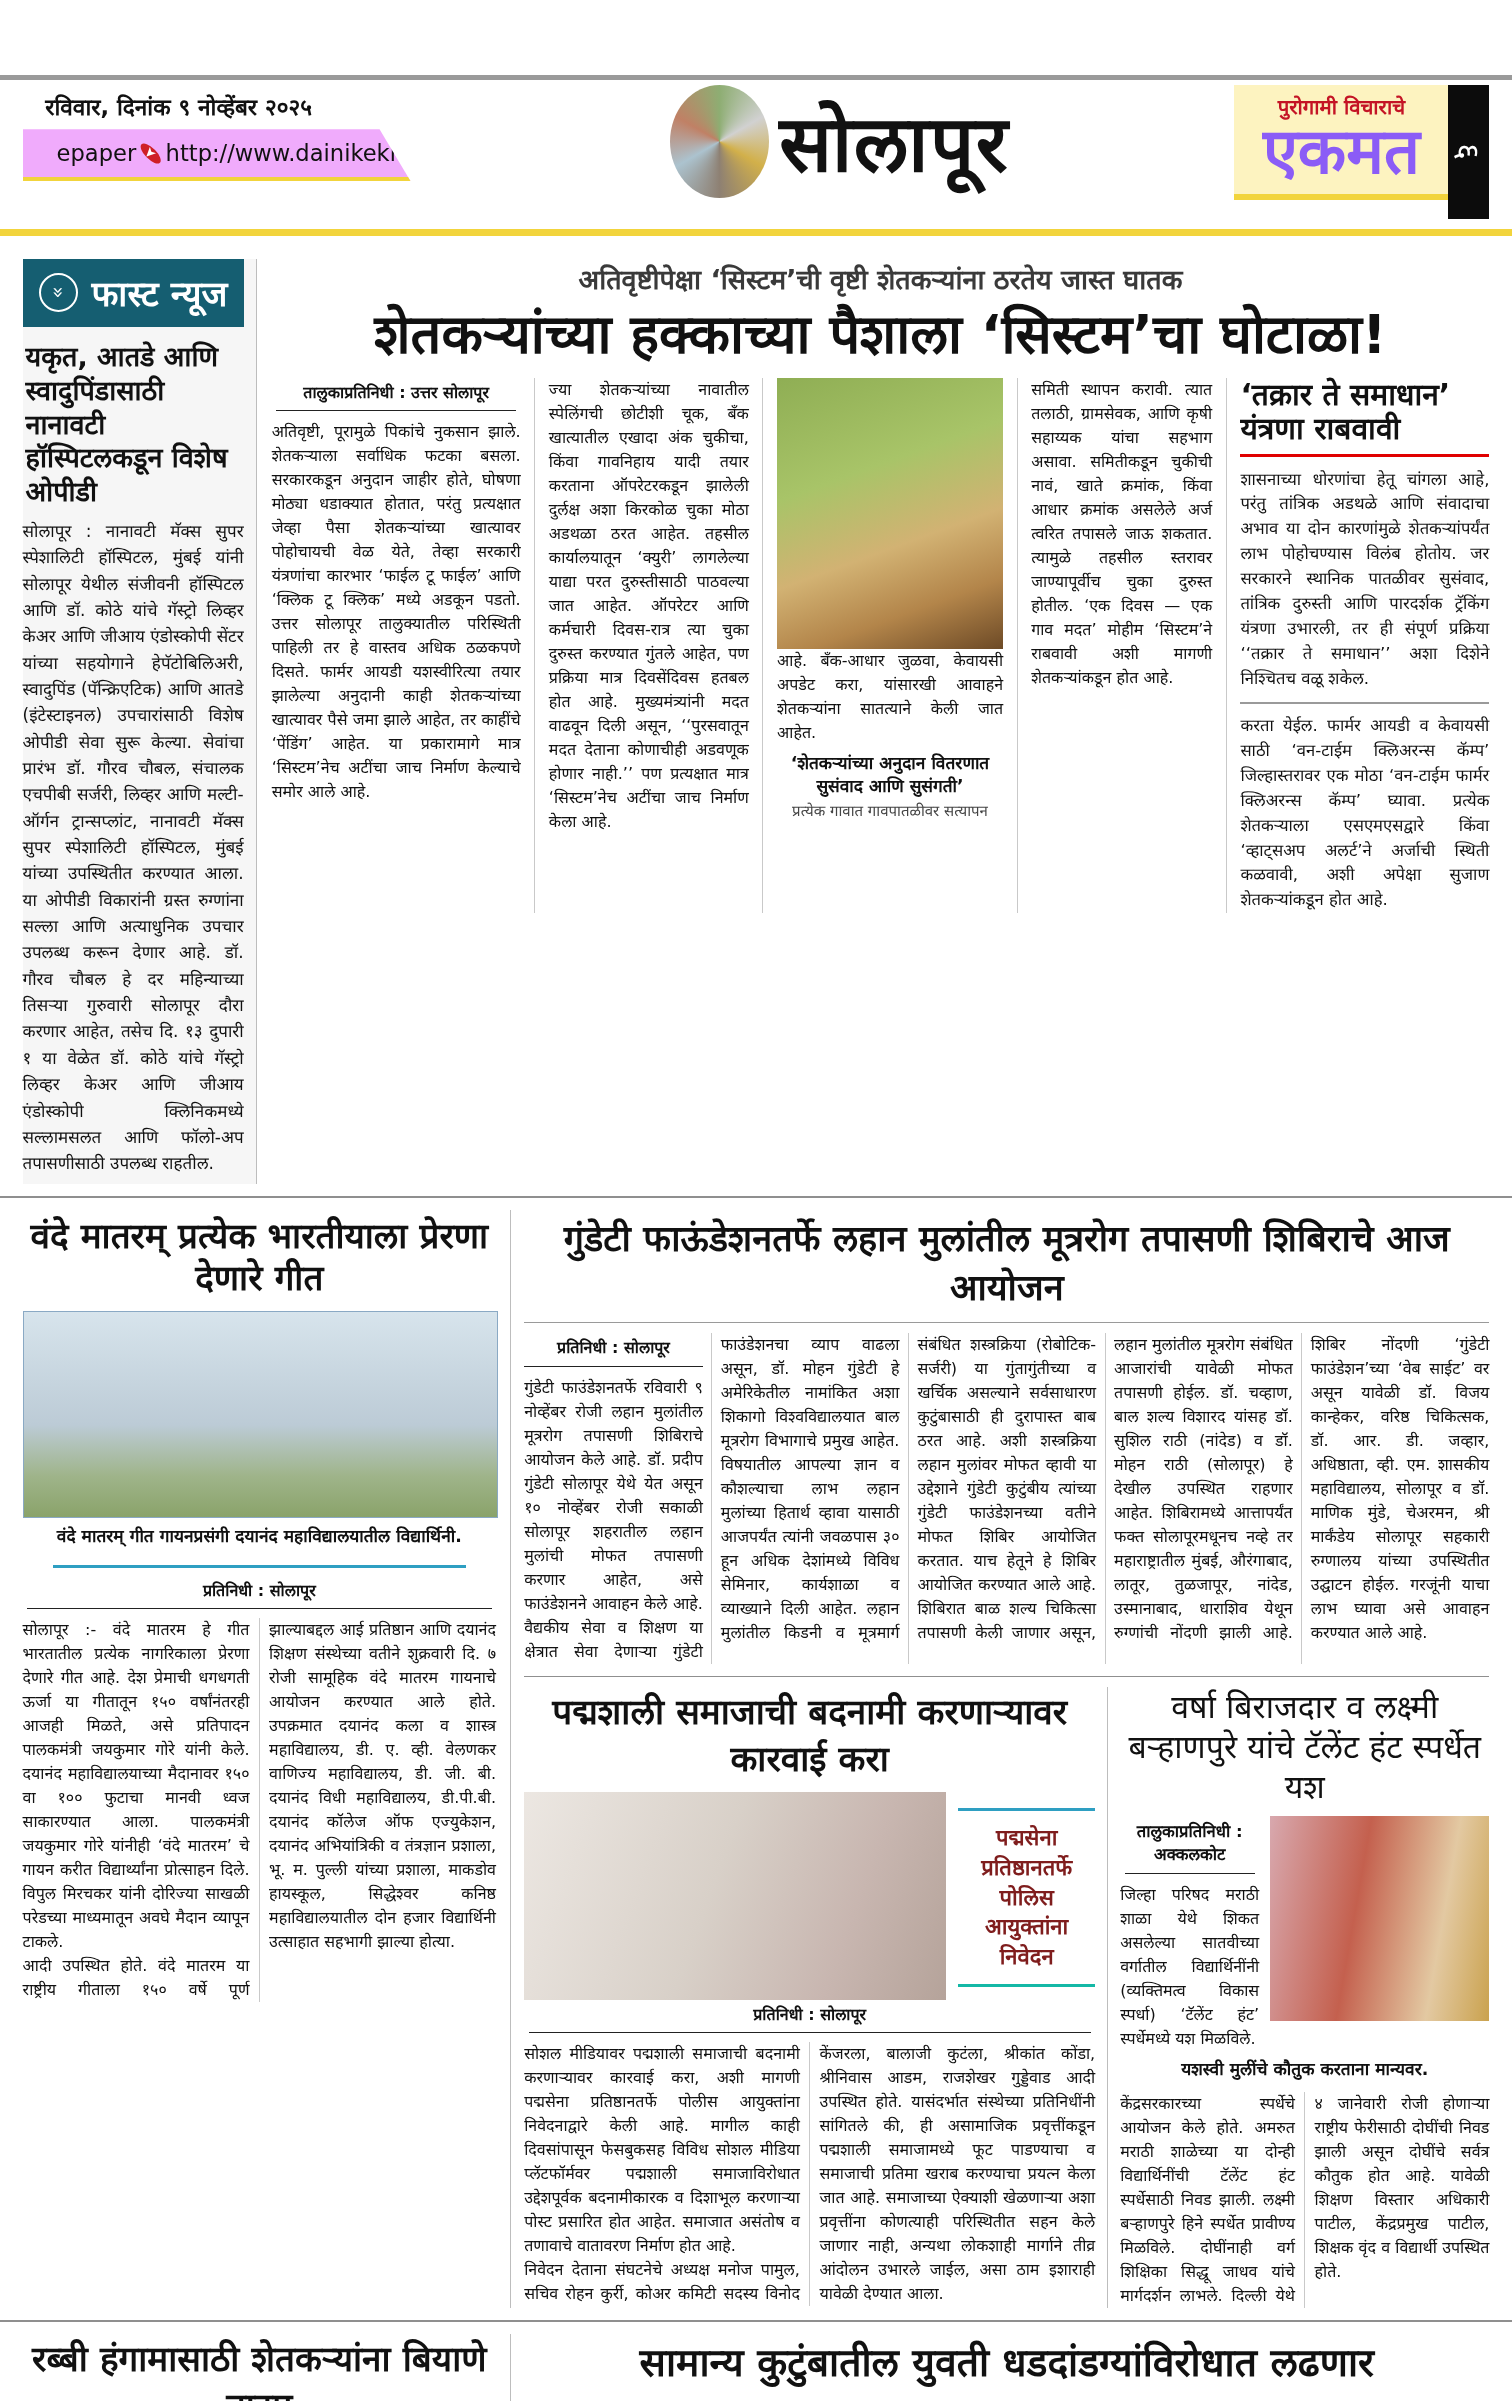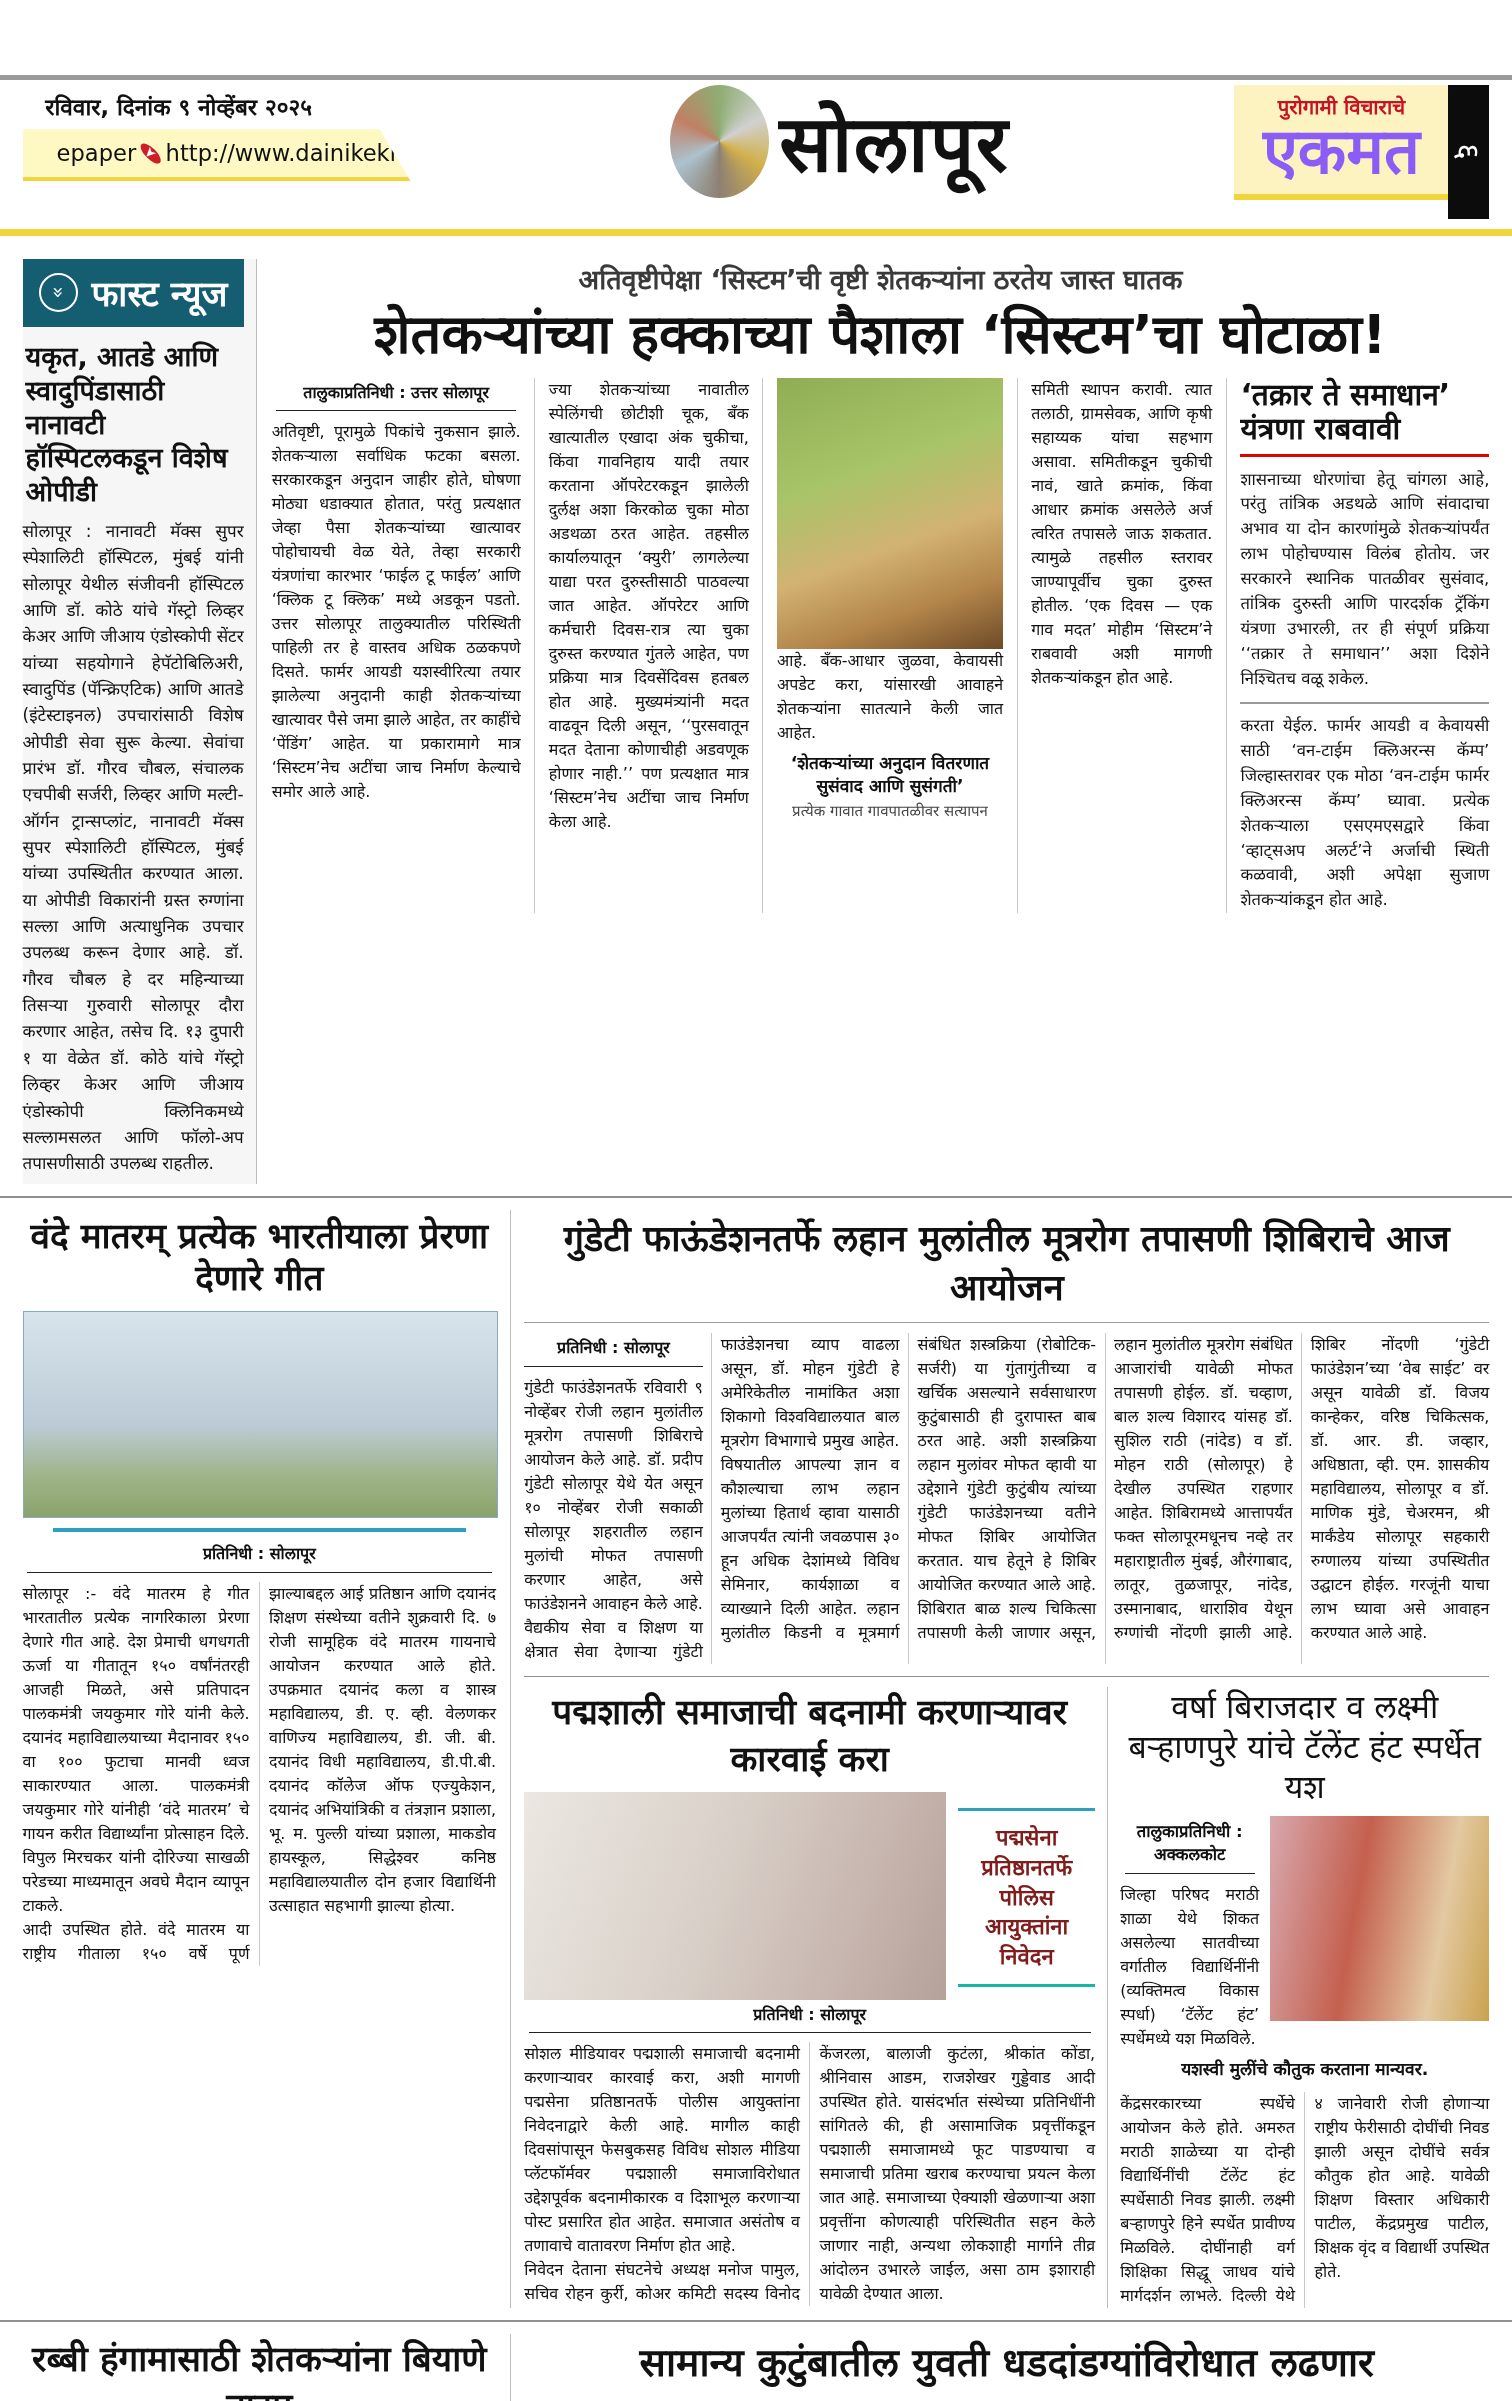--- a/index.html
+++ b/index.html
@@ -4,21 +4,21 @@
 <style>
   html,body{margin:0;padding:0;background:#ffffff;}
   body{font-family:"DejaVu Sans", sans-serif; color:#111;}
   .page{position:relative; width:1512px; min-height:2401px; margin:0 auto; background:#fff; overflow:hidden; padding-top:75px; box-sizing:border-box;}
 
   
   .top-rule{height:5.3px;background:#9a9a9a;margin:0 0 4.5px 0;}
   .header-row{display:flex;align-items:flex-start;padding:0 22.6px;position:relative;height:143px;}
   .header-left{width:422px;}
   .date-line{font-size:22.6px;font-weight:bold;padding:6px 0 7.5px 22.6px;}
-  .epaper-band{background:#fef9c3;border-bottom:4.5px solid #f2d43c;width:354px;height:48px;display:flex;align-items:center;gap:9px;padding-left:34px;clip-path:polygon(0 0,92% 0,100% 100%,0 100%);}
+  .epaper-band{background:#f0abfc;border-bottom:4.5px solid #f2d43c;width:354px;height:48px;display:flex;align-items:center;gap:9px;padding-left:34px;clip-path:polygon(0 0,92% 0,100% 100%,0 100%);}
   .epaper-label{font-size:22.6px;}
   .epaper-icon{width:25.6px;height:25.6px;border-radius:50%;background:#cf1f26;color:#fff;display:inline-flex;align-items:center;justify-content:center;font-size:13.6px;transform:rotate(135deg);}
   .epaper-url{font-size:22.6px;}
   .masthead{flex:1;display:flex;align-items:center;justify-content:center;gap:10.5px;}
   .masthead-logo{width:99px;height:113px;border-radius:50%;background:conic-gradient(#7a9f5a,#c9c9c9,#caa22a,#7a6a5a,#9db8c6,#b56a4a,#7a9f5a);opacity:.85;}
   .masthead-title{font-size:78px;font-weight:800;letter-spacing:1.5px;}
   .brand-box{width:196px;background:#fdf3c0;border-bottom:6px solid #f2d43c;text-align:center;padding:7.5px 9px 10.5px;}
   .brand-tagline{color:#c41425;font-size:20.3px;font-weight:bold;}
   .brand-name{color:#8b5cf6;font-size:63px;font-weight:800;line-height:1.0;}
   .page-num-box{width:41px;height:134px;background:#0c0c0c;color:#fff;display:flex;align-items:center;justify-content:center;}
@@ -160,20 +160,21 @@
           <p>करता येईल. फार्मर आयडी व केवायसी साठी ‘वन-टाईम क्लिअरन्स कॅम्प’ जिल्हास्तरावर एक मोठा ‘वन-टाईम फार्मर क्लिअरन्स कॅम्प’ घ्यावा. प्रत्येक शेतकऱ्याला एसएमएसद्वारे किंवा ‘व्हाट्सअप अलर्ट’ने अर्जाची स्थिती कळवावी, अशी अपेक्षा सुजाण शेतकऱ्यांकडून होत आहे.</p>
         </aside>
       </div>
     </section>
   </div>
 
   <div class="band band2">
     <section class="vande">
       <h2>वंदे मातरम् प्रत्येक भारतीयाला प्रेरणा देणारे गीत</h2>
       <div class="ph ph-girls"></div>
+      <div class="caption">वंदे मातरम् गीत गायनप्रसंगी दयानंद महाविद्यालयातील विद्यार्थिनी.</div>
       <div class="subhead-teal">
         <div class="teal-line"></div>
       </div>
       <div class="byline">प्रतिनिधी : सोलापूर</div>
       <div class="two-col">
         <p>सोलापूर :- वंदे मातरम हे गीत भारतातील प्रत्येक नागरिकाला प्रेरणा देणारे गीत आहे. देश प्रेमाची धगधगती ऊर्जा या गीतातून १५० वर्षांनंतरही आजही मिळते, असे प्रतिपादन पालकमंत्री जयकुमार गोरे यांनी केले. दयानंद महाविद्यालयाच्या मैदानावर १५० वा १०० फुटाचा मानवी ध्वज साकारण्यात आला. पालकमंत्री जयकुमार गोरे यांनीही ‘वंदे मातरम’ चे गायन करीत विद्यार्थ्यांना प्रोत्साहन दिले. विपुल मिरचकर यांनी दोरिज्या साखळी परेडच्या माध्यमातून अवघे मैदान व्यापून टाकले.</p>
         <p>आदी उपस्थित होते. वंदे मातरम या राष्ट्रीय गीताला १५० वर्षे पूर्ण झाल्याबद्दल आई प्रतिष्ठान आणि दयानंद शिक्षण संस्थेच्या वतीने शुक्रवारी दि. ७ रोजी सामूहिक वंदे मातरम गायनाचे आयोजन करण्यात आले होते. उपक्रमात दयानंद कला व शास्त्र महाविद्यालय, डी. ए. व्ही. वेलणकर वाणिज्य महाविद्यालय, डी. जी. बी. दयानंद विधी महाविद्यालय, डी.पी.बी. दयानंद कॉलेज ऑफ एज्युकेशन, दयानंद अभियांत्रिकी व तंत्रज्ञान प्रशाला, भू. म. पुल्ली यांच्या प्रशाला, माकडोव हायस्कूल, सिद्धेश्वर कनिष्ठ महाविद्यालयातील दोन हजार विद्यार्थिनी उत्साहात सहभागी झाल्या होत्या.</p>
       </div>
     </section>
 

